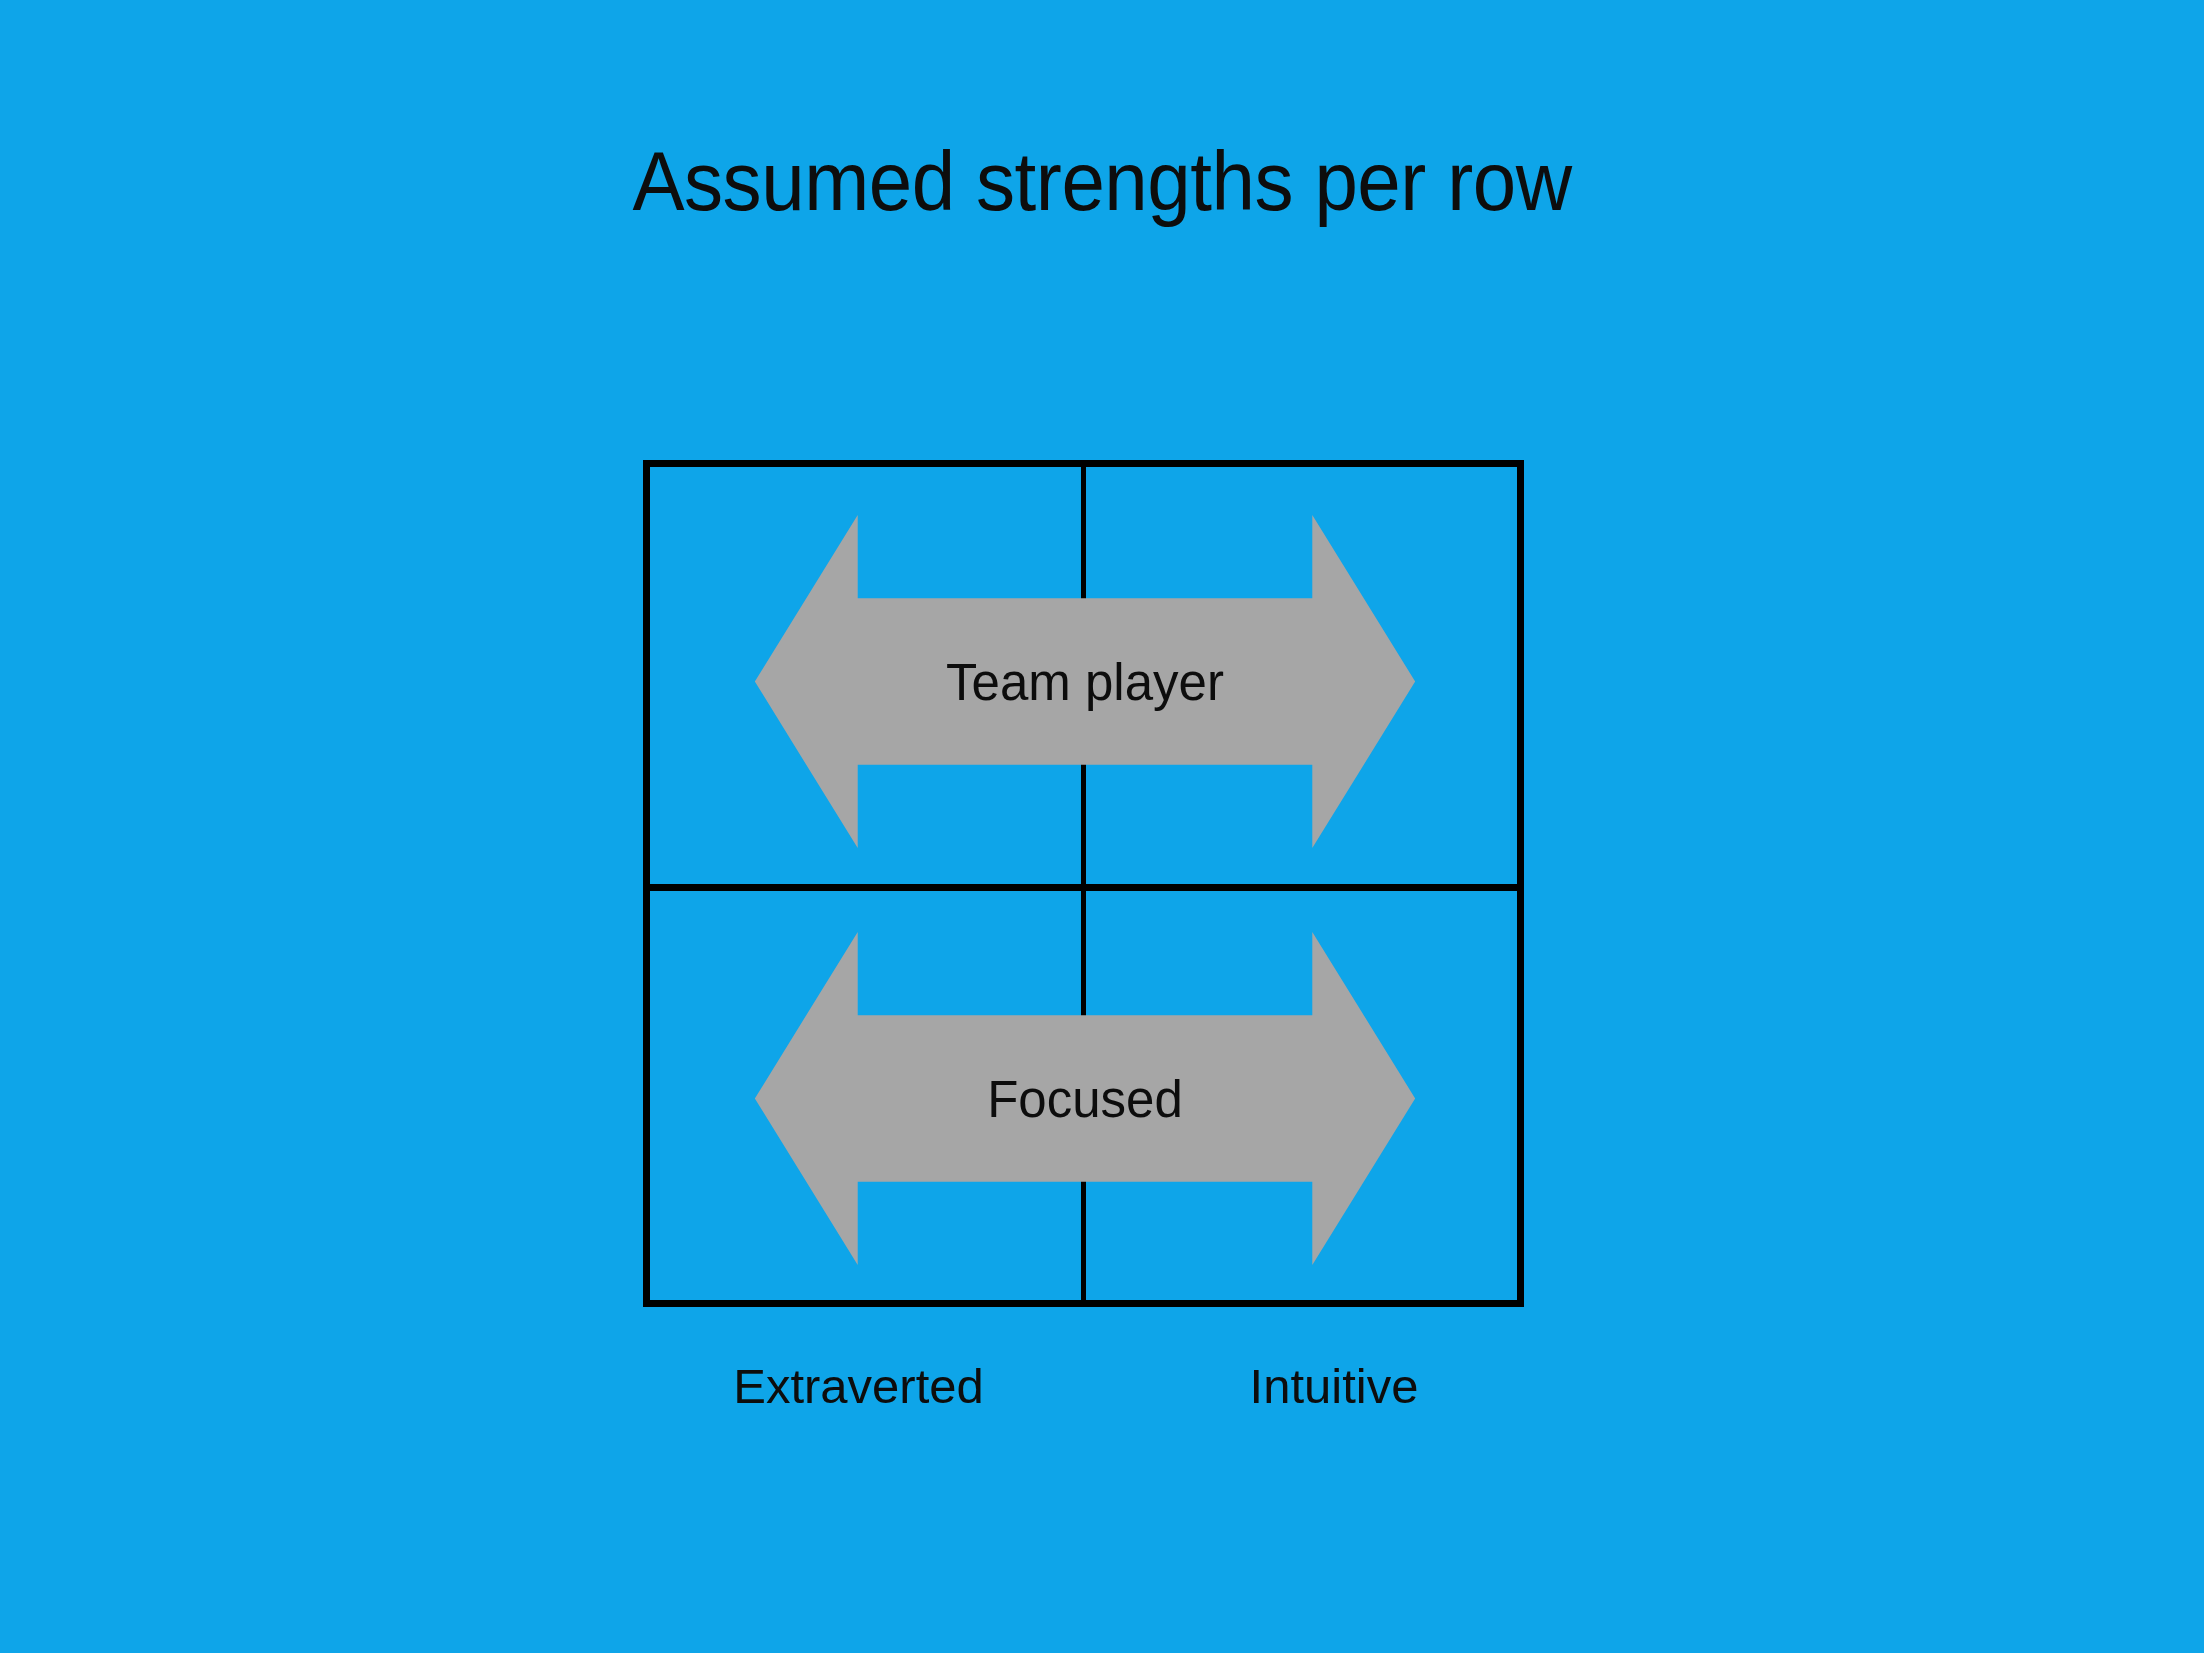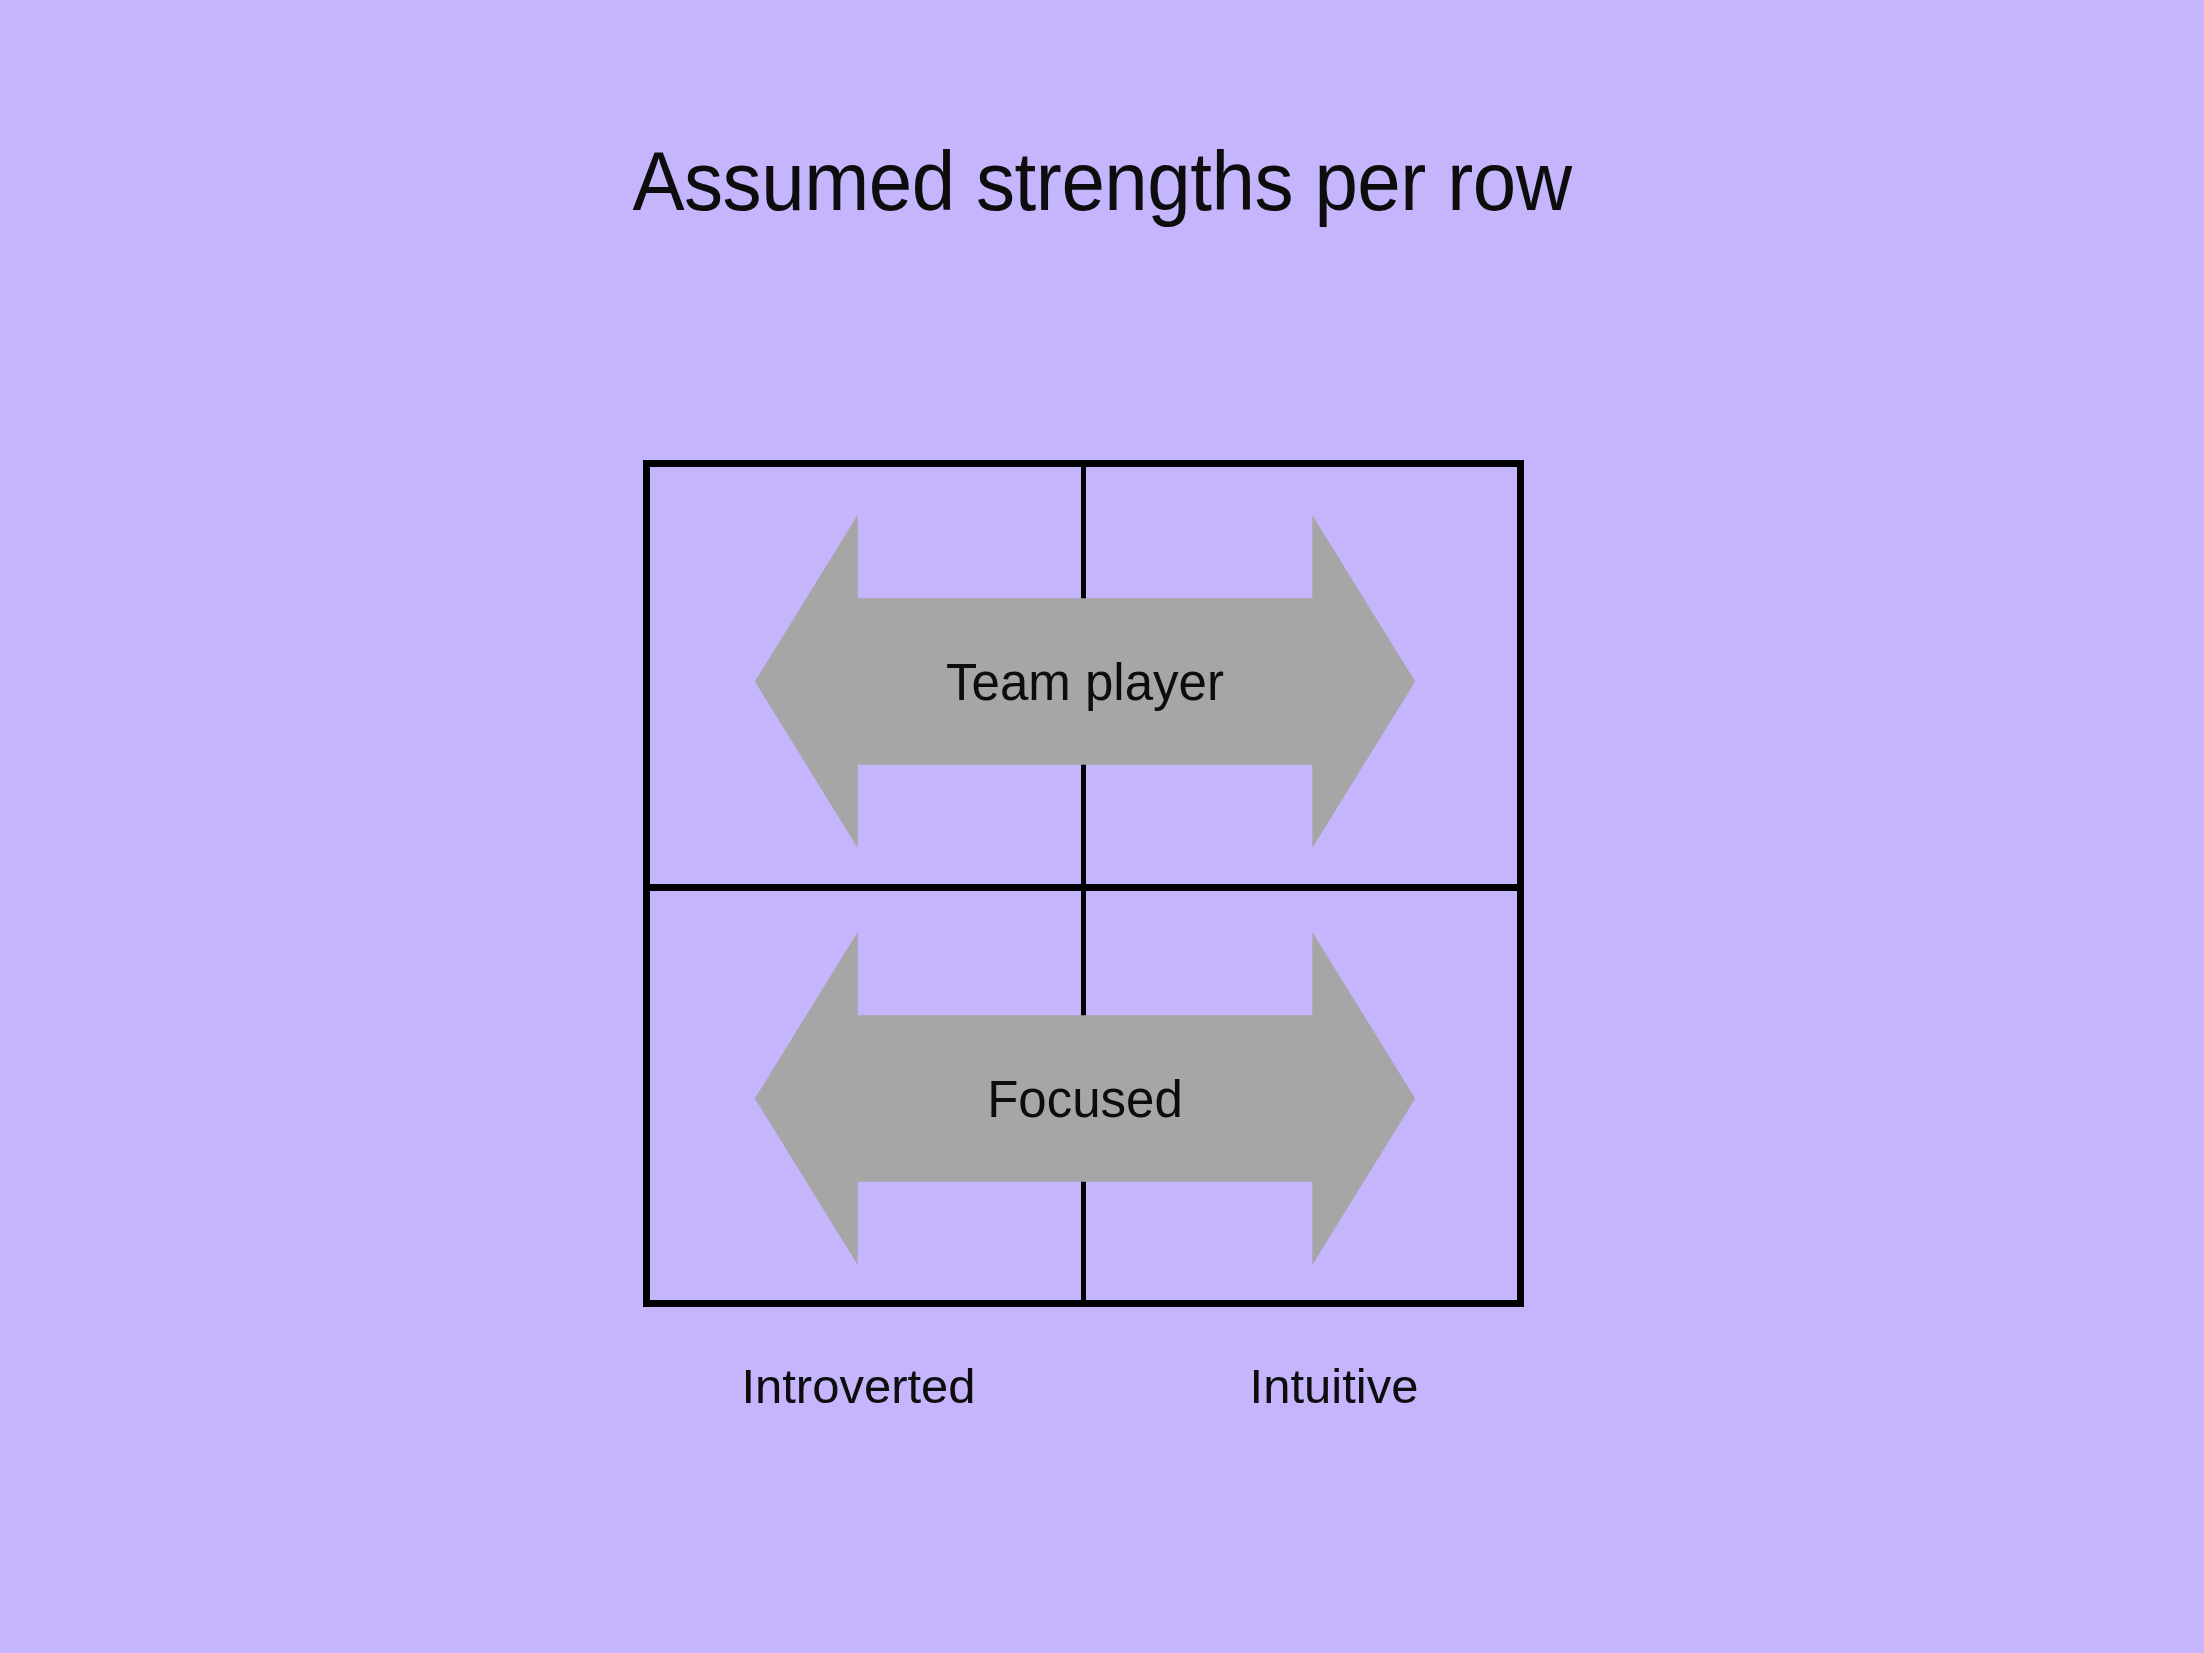--- a/index.html
+++ b/index.html
@@ -9,21 +9,21 @@
     background: #ffffff;
   }
   body {
     font-family: "Liberation Sans", sans-serif;
     -webkit-font-smoothing: antialiased;
   }
   #slide {
     position: relative;
     width: 2204px;
     height: 1654px;
-    background: #c4b5fd;
+    background: #0ea5e9;
     overflow: hidden;
   }
 
   
   #slide-title {
     position: absolute;
     left: 0;
     top: 137px;
     width: 2204px;
     text-align: center;
@@ -155,17 +155,17 @@
     <div class="arrow-label">Team player</div>
   </div>
 
   <div class="arrow-wrap" id="arrow-row-1">
     <svg viewBox="0 0 690 350" preserveAspectRatio="none">
       <polygon points="8,175 113,5 113,90 577,90 577,5 682,175 577,345 577,260 113,260 113,345" fill="#A6A6A6" stroke="none"></polygon>
     </svg>
     <div class="arrow-label">Focused</div>
   </div>
 
-  <div class="col-label" id="col-label-0">Introverted</div>
+  <div class="col-label" id="col-label-0">Extraverted</div>
   <div class="col-label" id="col-label-1">Intuitive</div>
 
 </div>
 
 
 </body></html>

